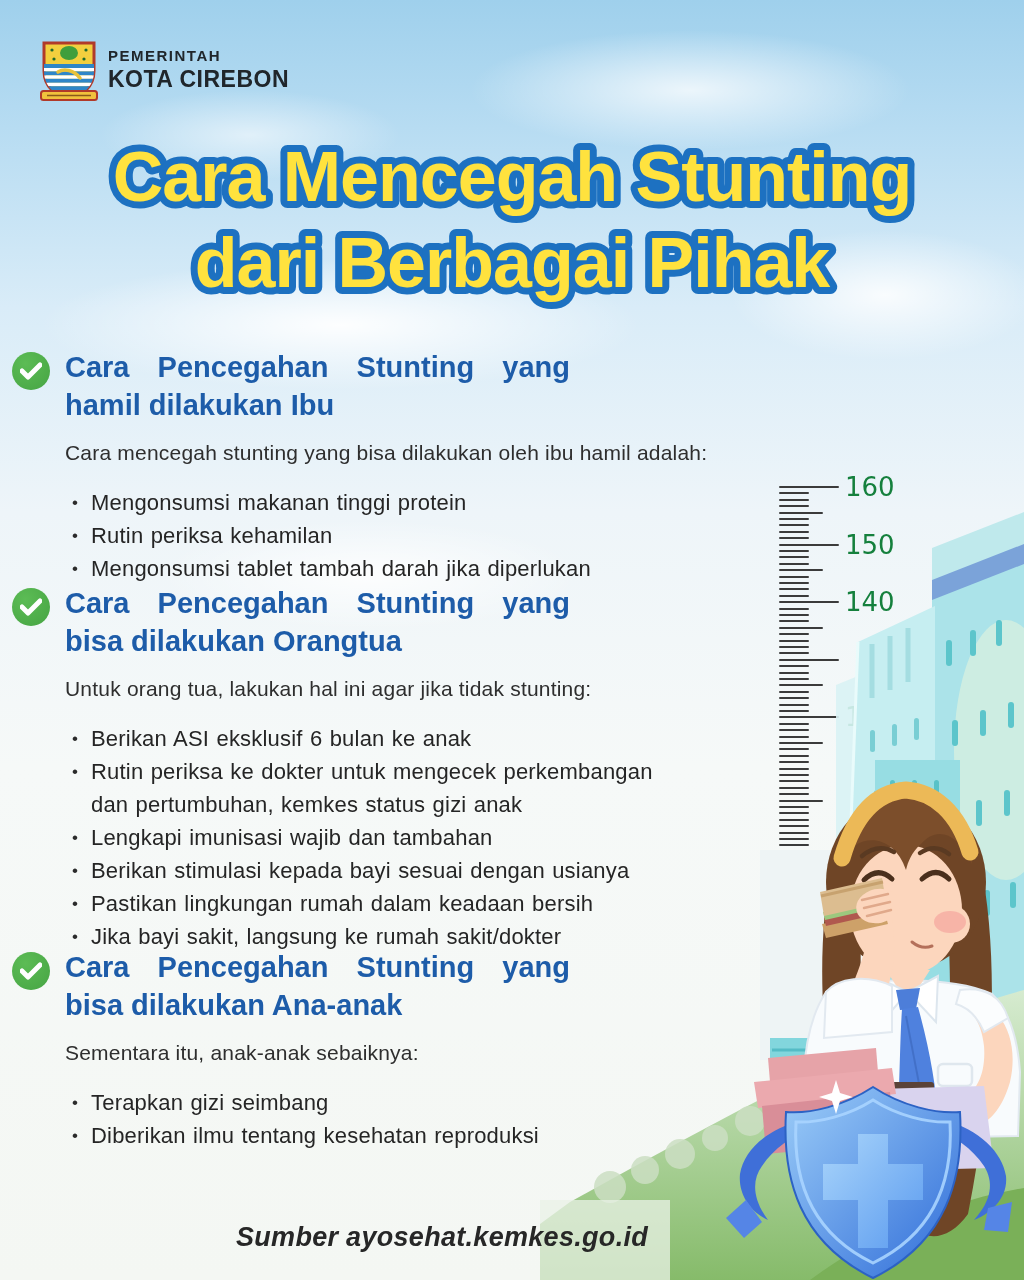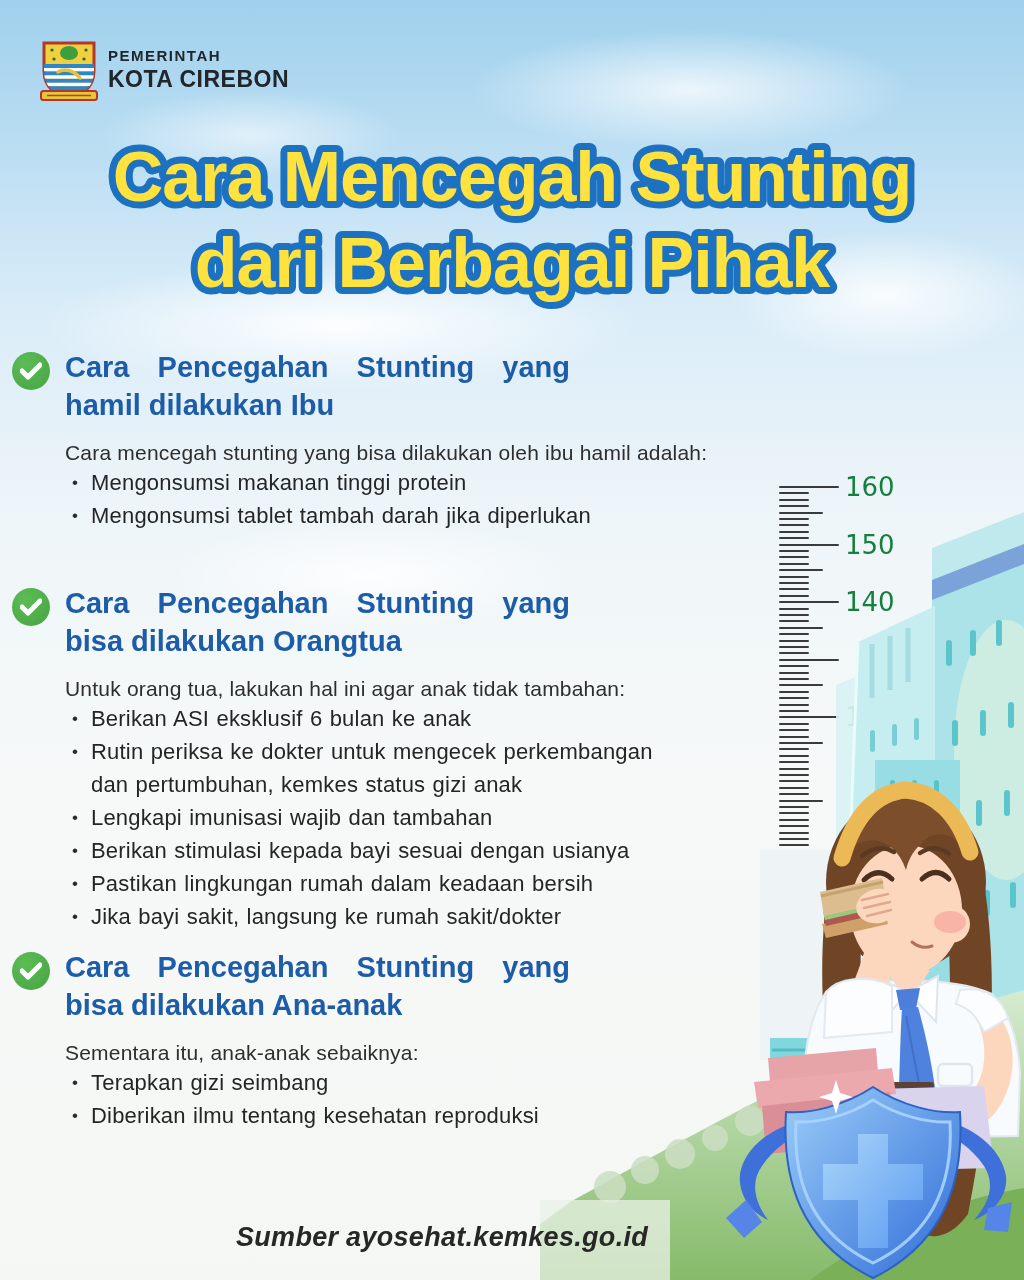--- a/index.html
+++ b/index.html
@@ -39,21 +39,21 @@
   
   .section{position:absolute;left:0;width:790px;z-index:6;}
   .s1{top:348px;} .s2{top:584px;} .s3{top:948px;}
   .check{position:absolute;left:12px;top:4px;width:38px;height:38px;border-radius:50%;
     background:radial-gradient(circle at 35% 30%,#5cbc55,#46a443);
     display:flex;align-items:center;justify-content:center;}
   .check svg{width:22px;height:18px;}
   .sec-head{margin-left:65px;color:var(--heading);font-weight:700;font-size:29px;line-height:38px;}
   .h-line1{width:505px;text-align:justify;text-align-last:justify;}
   .sec-intro{margin-left:65px;margin-top:17px;color:var(--body-text);font-size:21px;letter-spacing:.2px;}
-  .sec-list{margin-left:65px;margin-top:1px;list-style:none;}
+  .sec-list{margin-left:65px;margin-top:21px;list-style:none;}
   .sec-list li{position:relative;padding-left:26px;color:#252525;font-size:22px;line-height:33px;
     letter-spacing:.2px;word-spacing:1px;white-space:pre-line;max-width:700px;}
   .sec-list li::before{content:"•";position:absolute;left:7px;top:0;font-size:17px;color:#2b2b2b;}
 
   
   .source{position:absolute;left:0;top:1222px;width:884px;text-align:center;z-index:7;
     font-size:27px;font-weight:700;font-style:italic;color:#272727;letter-spacing:.3px;}
 
   
   .ruler{position:absolute;left:779px;top:486px;width:120px;height:372px;z-index:1;}
@@ -326,35 +326,36 @@
         <path d="M2,9 L8,15 L20,3" fill="none" stroke="#ffffff" stroke-width="5" stroke-linecap="round" stroke-linejoin="round"></path>
       </svg>
   </div>
   <div class="sec-head">
     <div class="h-line1">Cara Pencegahan Stunting yang</div>
     <div class="h-line2">hamil dilakukan Ibu</div>
   </div>
   <div class="sec-intro">Cara mencegah stunting yang bisa dilakukan oleh ibu hamil adalah:</div>
   <ul class="sec-list">
     <li>Mengonsumsi makanan tinggi protein</li>
+    <li>Rutin periksa kehamilan</li>
     <li>Mengonsumsi tablet tambah darah jika diperlukan</li>
   </ul>
 </div>
 
 <div class="section s2">
   <div class="check">
     <svg viewBox="0 0 22 18">
         <path d="M2,9 L8,15 L20,3" fill="none" stroke="#ffffff" stroke-width="5" stroke-linecap="round" stroke-linejoin="round"></path>
       </svg>
   </div>
   <div class="sec-head">
     <div class="h-line1">Cara Pencegahan Stunting yang</div>
     <div class="h-line2">bisa dilakukan Orangtua</div>
   </div>
-  <div class="sec-intro">Untuk orang tua, lakukan hal ini agar anak tidak tambahan:</div>
+  <div class="sec-intro">Untuk orang tua, lakukan hal ini agar jika tidak stunting:</div>
   <ul class="sec-list">
     <li>Berikan ASI eksklusif 6 bulan ke anak</li>
     <li>Rutin periksa ke dokter untuk mengecek perkembangan
 dan pertumbuhan, kemkes status gizi anak</li>
     <li>Lengkapi imunisasi wajib dan tambahan</li>
     <li>Berikan stimulasi kepada bayi sesuai dengan usianya</li>
     <li>Pastikan lingkungan rumah dalam keadaan bersih</li>
     <li>Jika bayi sakit, langsung ke rumah sakit/dokter</li>
   </ul>
 </div>

